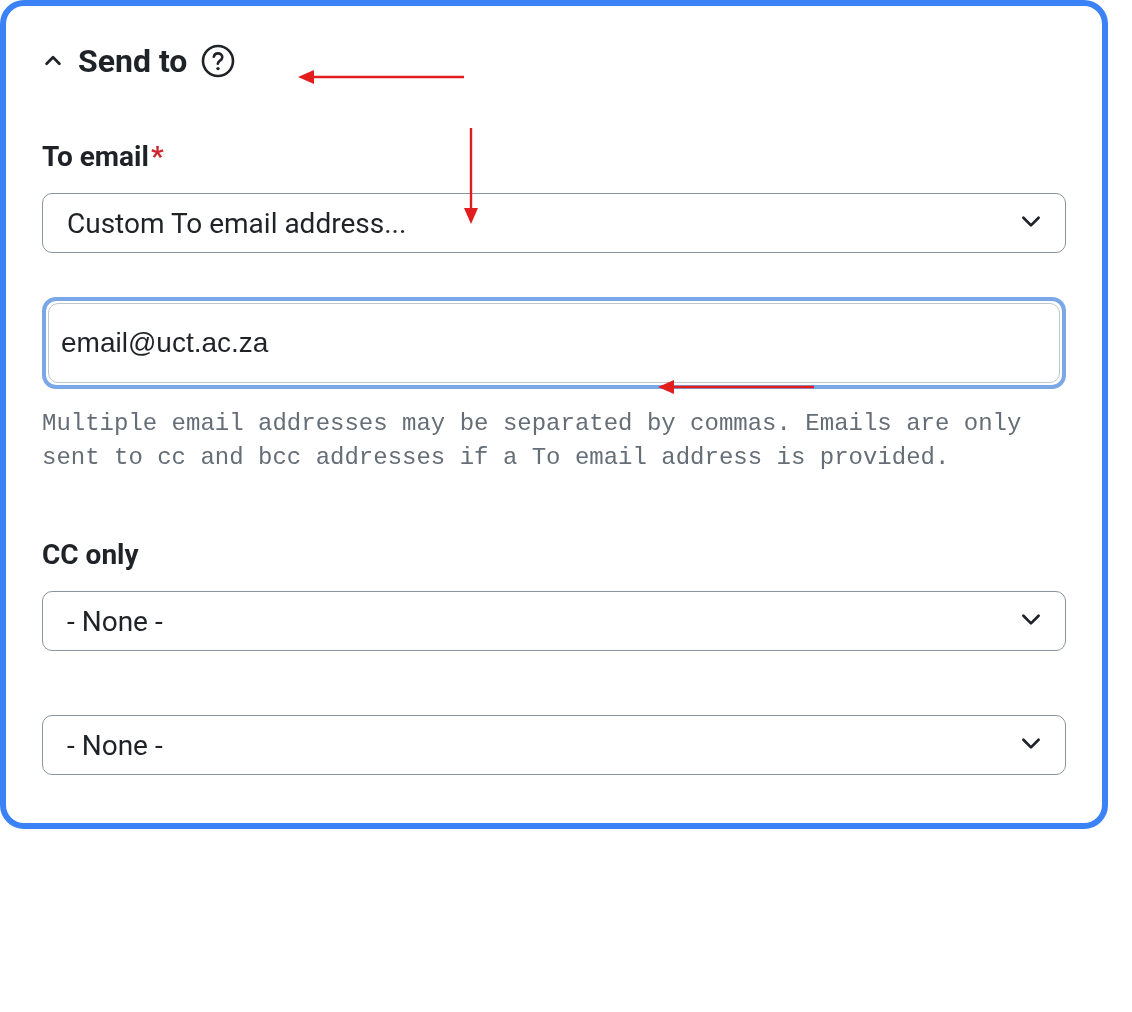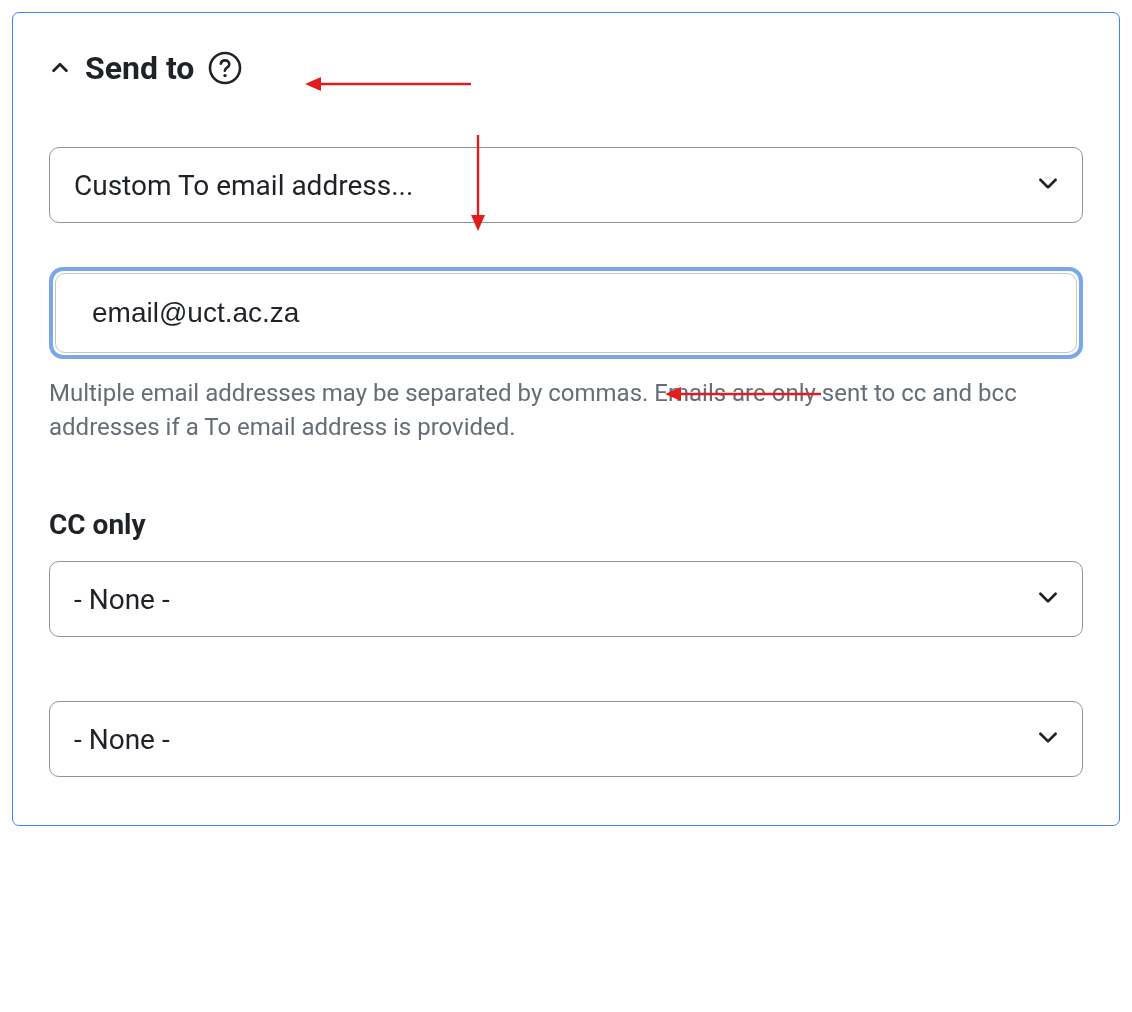--- a/index.html
+++ b/index.html
@@ -4,23 +4,22 @@
   <style>
     * { box-sizing: border-box; margin: 0; padding: 0; }
     body {
       font-family: -apple-system, BlinkMacSystemFont, "Segoe UI", Roboto, "Helvetica Neue", Arial, sans-serif;
       background: #fff;
       color: #1f2328;
       padding: 0;
     }
     .panel {
       width: 1108px;
-      margin: 12px;
-      border: 1px solid #3b82f6;
-      border-radius: 7px;
+      border: 6px solid #3b82f6;
+      border-radius: 24px;
       padding: 36px 36px 28px 36px;
       position: relative;
     }
     .section-header {
       display: flex;
       align-items: center;
       gap: 14px;
       margin-bottom: 60px;
       cursor: pointer;
     }
@@ -52,21 +51,21 @@
       font-size: 28px;
       font-weight: 700;
       color: #1f2328;
       margin-bottom: 20px;
       display: block;
     }
     .required-star { color: #d1242f; font-weight: 700; margin-left: 2px; }
     .select-wrap { position: relative; }
     .select {
       width: 100%;
-      height: 76px;
+      height: 60px;
       border: 1px solid #8c959f;
       border-radius: 10px;
       background: #fff;
       font-size: 28px;
       color: #1f2328;
       padding: 0 60px 0 24px;
       display: flex;
       align-items: center;
       cursor: pointer;
       user-select: none;
@@ -79,35 +78,36 @@
       pointer-events: none;
     }
     .select-caret svg { width: 26px; height: 26px; }
     .text-input {
       width: 100%;
       height: 80px;
       border: 1px solid #bfc6cd;
       border-radius: 10px;
       font-size: 28px;
       color: #1f2328;
-      padding: 0 36px;
+      padding: 0 12px;
       background: #fff;
       outline: none;
     }
     .input-focus-ring {
       border: 4px solid #7aa7e6;
       border-radius: 14px;
       padding: 2px;
       margin-top: 44px;
     }
     .help-text {
       font-size: 24px;
       line-height: 1.4;
       color: #656d76;
       margin-top: 18px;
+      font-family: Liberation Mono, monospace;
     }
     
     .arrow {
       position: absolute;
       pointer-events: none;
     }
     .arrow svg { display: block; }
   </style>
 </head>
 <body>
@@ -124,20 +124,23 @@
     <span class="help-icon">
       <svg viewBox="0 0 34 34" fill="none">
         <circle cx="17" cy="17" r="15" stroke="#1f2328" stroke-width="2.6"></circle>
         <path d="M12.8 12.8c.4-2 2.1-3.4 4.2-3.4 2.4 0 4.3 1.7 4.3 3.8 0 1.7-1.1 2.6-2.6 3.6-1.3.9-1.9 1.5-1.9 3" stroke="#1f2328" stroke-width="2.6" stroke-linecap="round"></path>
         <circle cx="17" cy="24.6" r="1.7" fill="#1f2328"></circle>
       </svg>
     </span>
   </div>
 
   <div class="field-group">
+    <label class="field-label">
+      <span>To email</span><span class="required-star">*</span>
+    </label>
     <div class="select-wrap">
       <div class="select">
         <span>Custom To email address...</span>
       </div>
       <span class="select-caret">
         <svg viewBox="0 0 24 24" fill="none" stroke="#1f2328" stroke-width="2.5" stroke-linecap="round" stroke-linejoin="round">
             <polyline points="5 9 12 16 19 9"></polyline>
           </svg>
       </span>
     </div>

